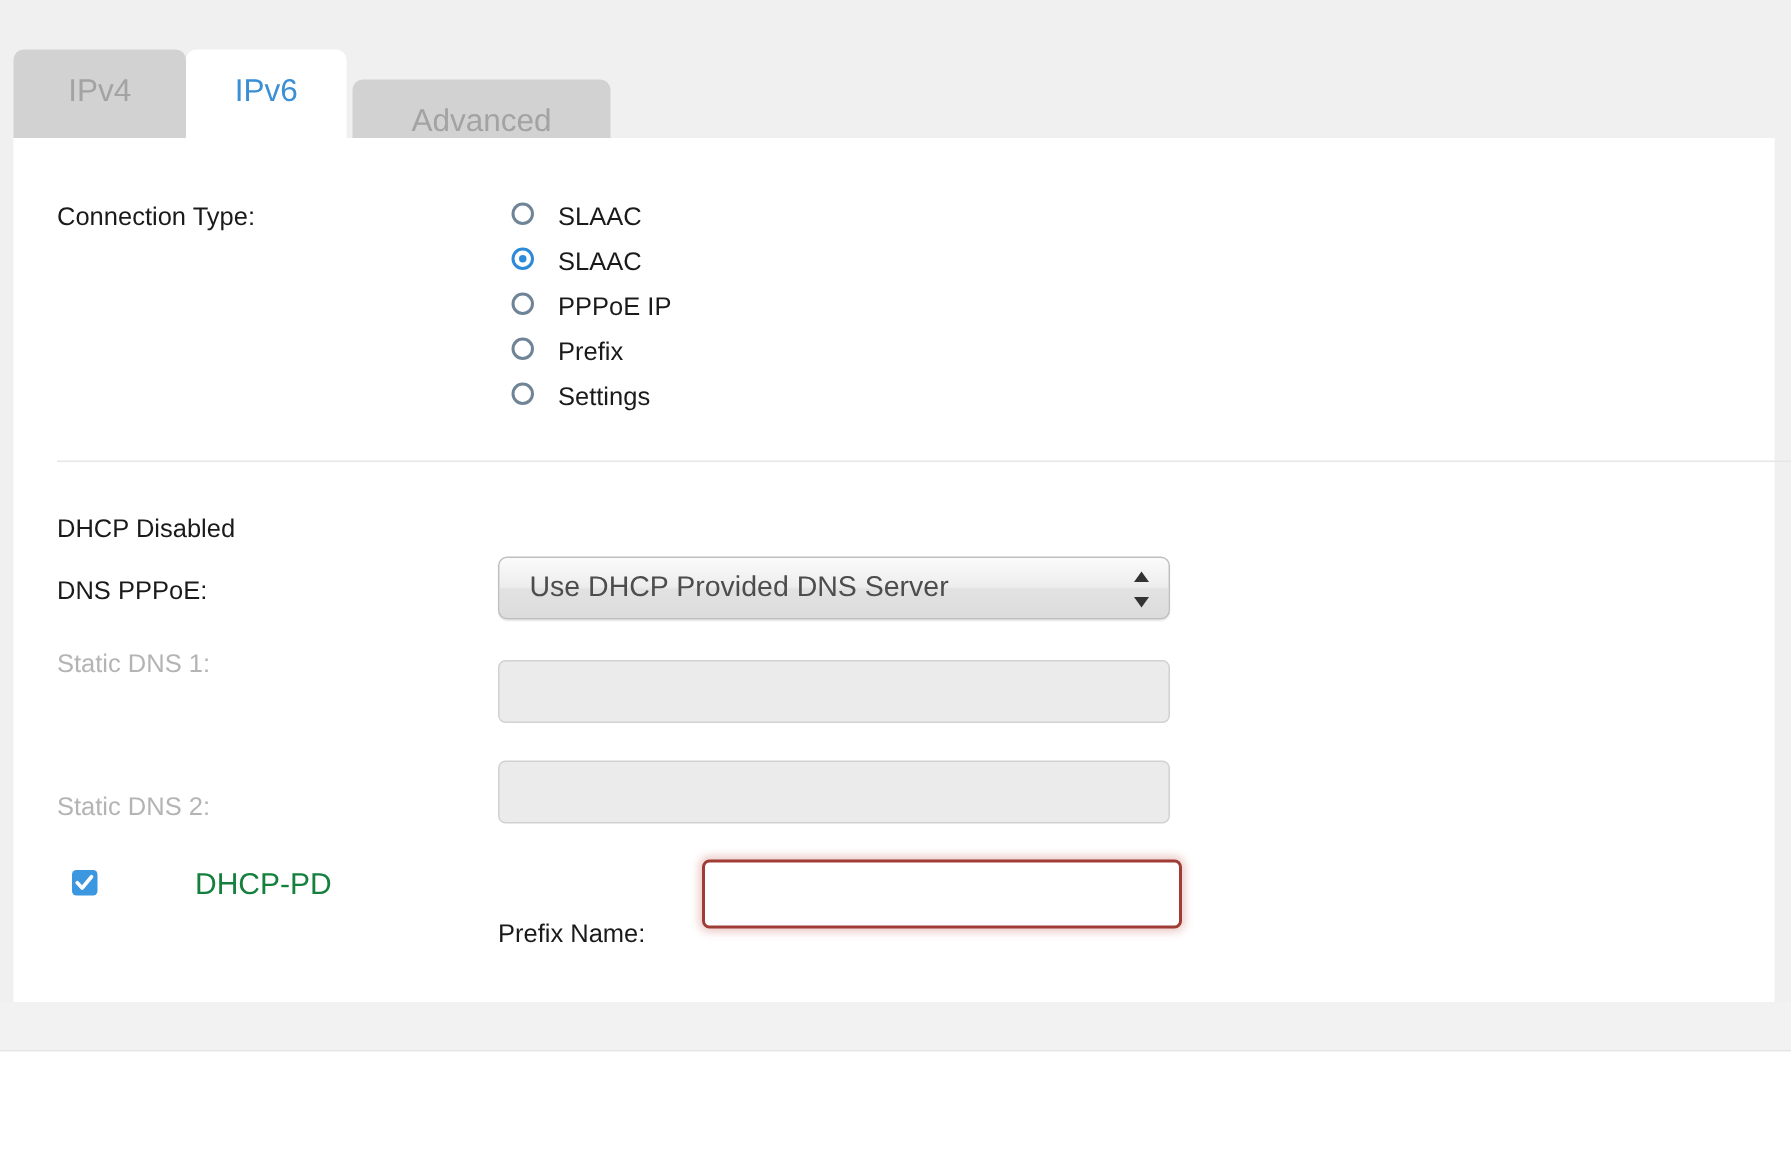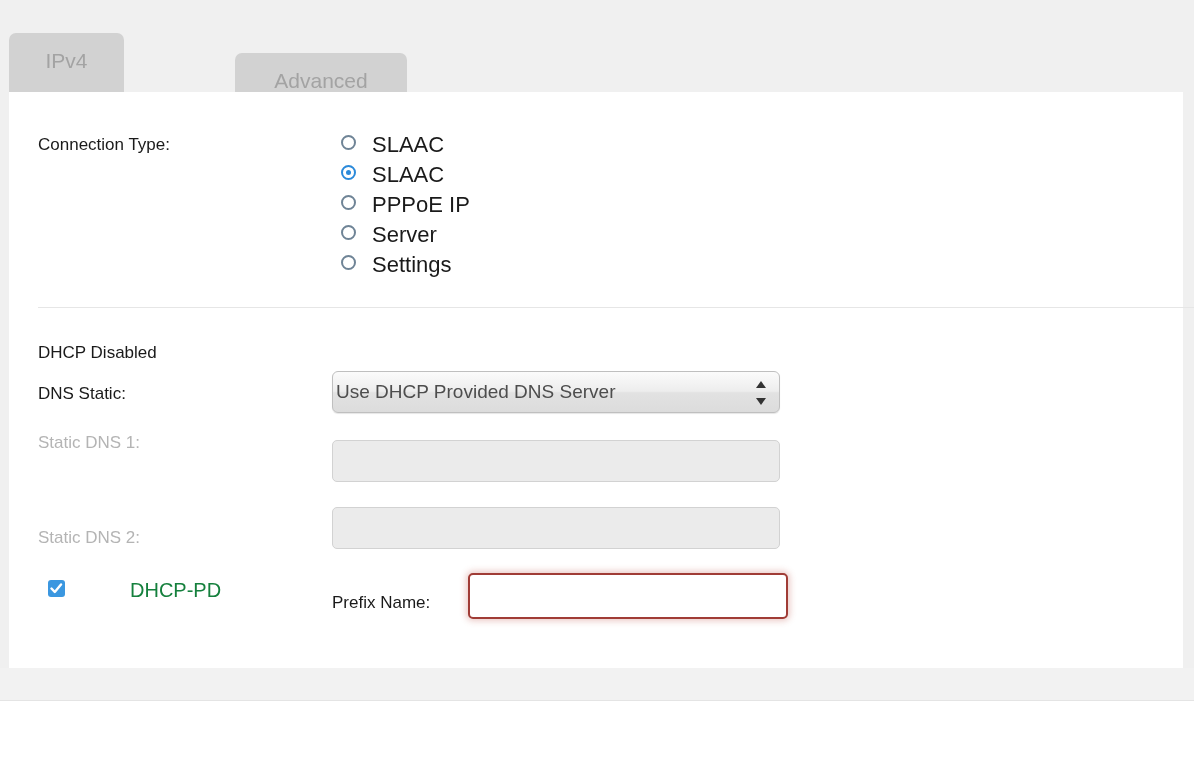--- a/index.html
+++ b/index.html
@@ -106,21 +106,21 @@
     width: 5px;
     height: 5px;
     margin: -2.5px 0 0 -2.5px;
     border-radius: 50%;
     background: #2b8ada;
   }
   .radio-label {
     position: absolute;
     left: 40px;
     top: 0;
-    font-size: 22px;
+    font-size: 17px;
     color: #1a1a1a;
     line-height: 30px;
     white-space: nowrap;
   }
 
   
   .divider {
     position: absolute;
     left: 29px;
     top: 215px;
@@ -142,21 +142,21 @@
     inset: 0;
     box-sizing: border-box;
     border: 1px solid #bfbfbf;
     border-radius: 6px;
     background: linear-gradient(180deg, #fbfbfb 0%, #ededed 48%, #e2e2e2 52%, #dcdcdc 100%);
     box-shadow: 0 1px 1px rgba(0,0,0,0.10);
     cursor: pointer;
   }
   .select-text {
     position: absolute;
-    left: 3px;
+    left: 20px;
     top: 0;
     right: 40px;
     height: 40px;
     line-height: 40px;
     font-size: 19px;
     color: #4d4d4d;
     overflow: hidden;
     white-space: nowrap;
     text-overflow: ellipsis;
   }
@@ -271,20 +271,23 @@
     background: #f0f0f0;
   }
 </style>
 </head>
 <body>
 
 <div class="tabstrip">
   <div class="tab inactive" id="tab-ipv4">
     <span>IPv4</span>
   </div>
+  <div class="tab active" id="tab-ipv6">
+    <span>IPv6</span>
+  </div>
   <div class="tab inactive" id="tab-adv">
     <span>Advanced</span>
   </div>
 </div>
 
 <div class="left-strip"></div>
 
 <div class="panel">
 
   <div class="label" style="left:29px; top:38px; line-height:30px;">Connection Type:</div>
@@ -297,33 +300,33 @@
     <div class="radio-row">
       <span class="radio checked"></span>
       <span class="radio-label">SLAAC</span>
     </div>
     <div class="radio-row">
       <span class="radio"></span>
       <span class="radio-label">PPPoE IP</span>
     </div>
     <div class="radio-row">
       <span class="radio"></span>
-      <span class="radio-label">Server</span>
+      <span class="radio-label">Prefix</span>
     </div>
     <div class="radio-row">
       <span class="radio"></span>
       <span class="radio-label">Settings</span>
     </div>
   </div>
 
   <div class="divider"></div>
 
   <div class="label" style="left:29px; top:246px; line-height:30px;">DHCP Disabled</div>
 
-  <div class="label" style="left:29px; top:287px; line-height:30px;">DNS Static:</div>
+  <div class="label" style="left:29px; top:287px; line-height:30px;">DNS PPPoE:</div>
 
   <div class="select-wrap">
     <div class="select-box">
       <div class="select-text">Use DHCP Provided DNS Server</div>
       <div class="select-arrows">
         <span class="up"></span>
         <span class="dn"></span>
       </div>
     </div>
   </div>
@@ -336,21 +339,21 @@
 
   <div class="check-row">
     <span class="checkbox">
       <svg width="13" height="13" viewBox="0 0 13 13">
         <polyline points="1.5,6.5 4.8,10 11,2.5" fill="none" stroke="#ffffff" stroke-width="2.4" stroke-linecap="round" stroke-linejoin="round"></polyline>
       </svg>
     </span>
     <span class="check-label">DHCP-PD</span>
   </div>
 
-  <div class="label" style="left:323px; top:496px; line-height:30px;">Prefix Name:</div>
+  <div class="label" style="left:323px; top:516px; line-height:30px;">Prefix Name:</div>
   <input class="input error" style="left: 459px; top: 481px; width: 320px; height: 46px;" type="text" placeholder="">
 
 </div>
 
 <div class="footer-band"></div>
 <div class="footer-area">
   
 </div>
 
 </body></html>

